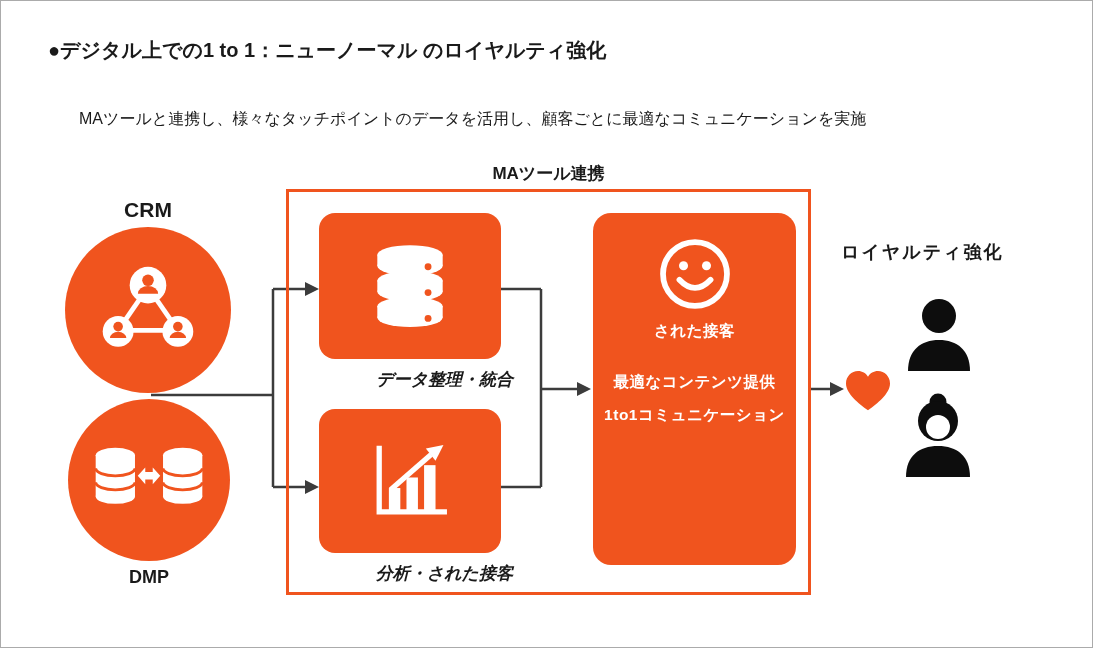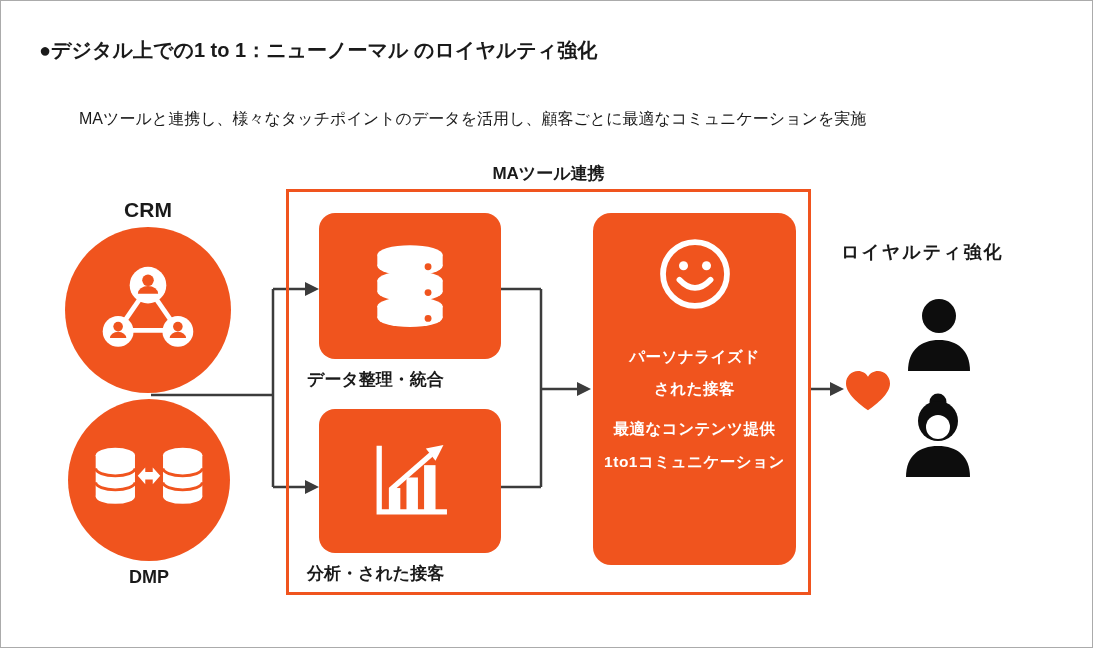--- a/index.html
+++ b/index.html
@@ -7,41 +7,41 @@
     --arrow:#3C3C3C;
     --ink:#1A1A1A;
     --silhouette:#0D0D0D;
   }
   html,body{margin:0;padding:0;background:#fff;}
   .frame{
     position:relative;width:1093px;height:648px;background:#fff;
     border:1px solid #ABABAB;box-sizing:border-box;overflow:hidden;
     font-family:"Liberation Sans","DejaVu Sans",sans-serif;color:var(--ink);
   }
-  .title{position:absolute;left:38px;top:36px;margin:0;font-size:20px;font-weight:700;text-align:right;}
+  .title{position:absolute;left:47px;top:36px;margin:0;font-size:20px;font-weight:700;text-align:right;}
   .subtitle{position:absolute;left:62px;top:92px;margin:16px;font-size:16px;font-weight:400;}
   .ma-label{position:absolute;left:285px;top:161px;width:525px;text-align:center;font-size:17px;font-weight:700;}
   .ma-box{position:absolute;left:285px;top:188px;width:525px;height:406px;border:3px solid var(--accent);box-sizing:border-box;background:transparent;}
   .circle{position:absolute;border-radius:50%;background:var(--accent);display:flex;align-items:center;justify-content:center;}
   .crm-circle{left:64px;top:226px;width:166px;height:166px;}
   .dmp-circle{left:67px;top:398px;width:162px;height:162px;}
   .crm-label{position:absolute;left:64px;top:197px;width:166px;text-align:center;font-size:21px;font-weight:700;}
   .dmp-label{position:absolute;left:67px;top:566px;width:162px;text-align:center;font-size:18px;font-weight:700;}
   .step{position:absolute;left:318px;width:182px;background:var(--accent);border-radius:16px;display:flex;align-items:center;justify-content:center;}
   .step1{top:212px;height:146px;}
   .step2{top:408px;height:144px;}
-  .step-label{position:absolute;left:306px;width:206px;text-align:left;font-size:17px;font-weight:700;}
+  .step-label{position:absolute;left:306px;width:206px;text-align:right;font-size:17px;font-weight:700;font-style:italic;}
   .step1-label{top:367px;}
   .step2-label{top:561px;}
   .outcome{position:absolute;left:592px;top:212px;width:203px;height:352px;background:var(--accent);border-radius:18px;display:flex;flex-direction:column;align-items:center;}
   .outcome .smiley{margin-top:20px;}
   .outcome-text{color:#fff;font-weight:700;font-size:15.5px;text-align:center;letter-spacing:0.5px;}
   .ot1{margin-top:26px;line-height:32px;}
   .ot2{line-height:32px;}
-  .ot3{margin-top:14px;font-family:Liberation Serif, serif;}
+  .ot3{margin-top:25px;font-family:Liberation Serif, serif;}
   .ot4{margin-top:12px;}
   .result-label{position:absolute;left:840px;top:227px;font-size:18px;font-weight:700;letter-spacing:2px;margin-top:12px;}
   .heart{position:absolute;left:845px;top:370px;}
   .person-male{position:absolute;left:903px;top:294px;}
   .person-female{position:absolute;left:899px;top:392px;}
   .arrows{position:absolute;left:0;top:0;pointer-events:none;}
   .arrow-line{stroke:var(--arrow);stroke-width:2.5;fill:none;}
   .arrow-head{fill:var(--arrow);}
   .accent-fill{fill:var(--accent);}
   .accent-stroke{stroke:var(--accent);fill:none;stroke-width:3;}
@@ -147,21 +147,20 @@
   </div>
   <div class="step-label step2-label">分析・された接客</div>
 
   <div class="outcome">
     <svg class="smiley" viewBox="0 0 100 100" width="82" aria-hidden="true">
       <circle cx="50" cy="50" r="39" fill="none" stroke="#fff" stroke-width="7"></circle>
       <circle cx="36" cy="40" r="5.5" fill="#fff"></circle>
       <circle cx="64" cy="40" r="5.5" fill="#fff"></circle>
       <path d="M31 57 Q50 77 69 57" fill="none" stroke="#fff" stroke-width="7" stroke-linecap="round"></path>
     </svg>
-    <div class="outcome-text ot1">パーソナライズド</div>
     <div class="outcome-text ot2">された接客</div>
     <div class="outcome-text ot3">最適なコンテンツ提供</div>
     <div class="outcome-text ot4">1to1コミュニケーション</div>
   </div>
 
   <div class="result-label">ロイヤルティ強化</div>
 
   <svg class="heart" viewBox="0 0 32 29" width="44" aria-hidden="true">
     <path class="accent-fill" d="M16 28.6C9.3 23.6 0 16.4 0 9 0 4 4 0 8.8 0 11.8 0 14.5 1.6 16 4.1 17.5 1.6 20.2 0 23.2 0 28 0 32 4 32 9c0 7.4-9.3 14.6-16 19.6z"></path>
   </svg>

